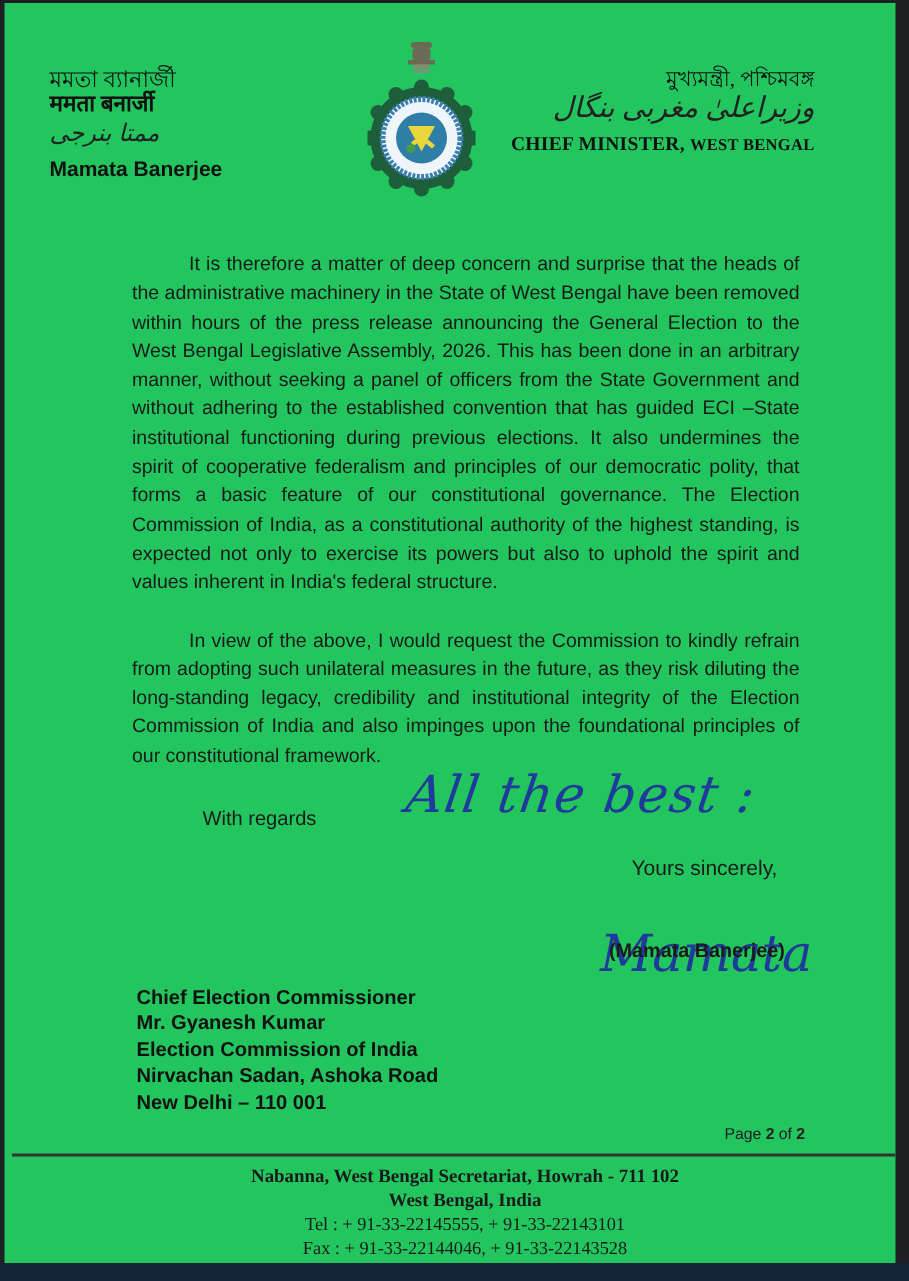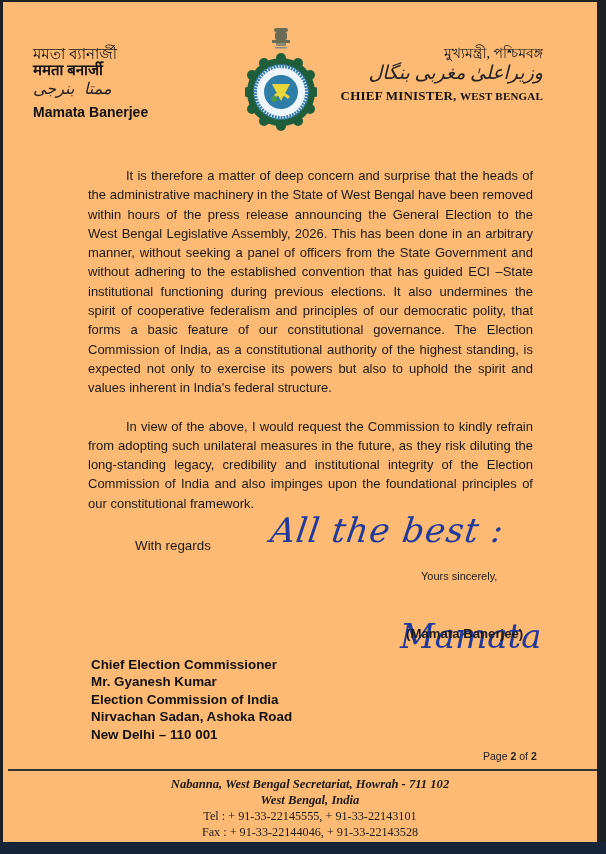--- a/index.html
+++ b/index.html
@@ -4,32 +4,32 @@
 <style>
   html, body { margin: 0; padding: 0; }
   body {
     width: 606px; height: 854px; overflow: hidden;
     background: #1e1f22;
     position: relative;
     font-family: "Liberation Sans", sans-serif;
   }
   .page {
     position: absolute; left: 3px; top: 2px; width: 594px; height: 840px;
-    background: #fdba74;
+    background: #22c55e;
     overflow: hidden;
   }
   .bottom-strip {
     position: absolute; left: 0; top: 842px; width: 606px; height: 12px;
     background: #16243a;
   }
   
   .lh-left { position: absolute; left: 30px; top: 44px; }
   .lh-left .bn { font-family: "Liberation Serif", serif; font-size: 15px; line-height: 16px; color: #111; }
   .lh-left .hi { font-family: "Liberation Serif", serif; font-size: 15px; line-height: 17px; color: #111; font-weight: bold; }
-  .lh-left .ur { font-family: Liberation Mono, monospace; font-size: 16px; line-height: 22px; color: #222; font-style: italic; }
+  .lh-left .ur { font-family: Liberation Sans, sans-serif; font-size: 16px; line-height: 22px; color: #222; font-style: italic; }
   .lh-left .en { font-size: 14px; font-weight: bold; color: #111; margin-top: 3px; }
 
   .lh-right { position: absolute; right: 54px; top: 44px; text-align: right; }
   .lh-right .bn { font-family: "Liberation Serif", serif; font-size: 14px; line-height: 16px; color: #111; }
   .lh-right .hi { font-family: "Liberation Serif", serif; font-size: 15px; line-height: 18px; color: #111; font-weight: bold; }
   .lh-right .ur { font-family: "Liberation Serif", serif; font-size: 19px; line-height: 22px; color: #222; font-style: italic; }
   .lh-right .en { font-family: "Liberation Serif", serif; font-size: 13px; font-weight: bold; color: #111; margin-top: 4px; letter-spacing: 0.2px; text-align: right; }
   .lh-right .en small { font-size: 11px; }
 
   .emblem { position: absolute; left: 242px; top: 22px; width: 72px; height: 108px; }
@@ -41,42 +41,42 @@
   }
   .body-text p { margin: 0; text-indent: 38px; }
   .body-text p + p { margin-top: 19px; }
 
   .regards { position: absolute; left: 132px; top: 536px; font-size: 13.4px; color: #1a1a1a; }
   .handwritten {
     position: absolute; left: 268px; top: 508px;
     font-family: "DejaVu Serif", serif; font-style: italic;
     font-size: 34px; color: #1f3a9a; letter-spacing: 1px; transform: skewX(-8deg);
   }
-  .yours { position: absolute; left: 418px; top: 568px; font-size: 11px; color: #1a1a1a; }
+  .yours { position: absolute; left: 418px; top: 568px; font-size: 14px; color: #1a1a1a; }
   .signature {
     position: absolute; left: 397px; top: 578px;
     font-family: "DejaVu Serif", serif; font-style: italic; font-size: 34px;
     color: #1f3a9a;
     margin-top: 36px;
   }
   .sig-name { position: absolute; left: 403px; top: 624px; font-size: 13.2px; font-weight: bold; color: #1a1a1a; }
 
   .address {
     position: absolute; left: 88px; top: 654px;
     font-size: 13.4px; line-height: 17.4px; font-weight: bold; color: #111;
   }
   .page-no { position: absolute; left: 480px; top: 748px; font-size: 10.5px; color: #222; }
   .page-no b { font-weight: bold; }
 
   .footer-line { position: absolute; left: 5px; right: 0; top: 767px; height: 2px; background: #333; }
   .footer {
     position: absolute; left: 0; right: 0; top: 774px; text-align: center;
     font-family: "Liberation Serif", serif; color: #1a1a1a;
   }
-  .footer .addr { font-size: 12.6px; font-weight: bold; line-height: 16px; font-style: italic; }
+  .footer .addr { font-size: 12.6px; font-weight: bold; line-height: 16px; }
   .footer .tel { font-size: 12.2px; line-height: 16px; }
   .footer-shift { position: relative; left: 10px; }
 </style>
 </head>
 <body>
 
 <div class="page">
 
   <div class="lh-left">
     <div class="bn">মমতা ব্যানার্জী</div>

